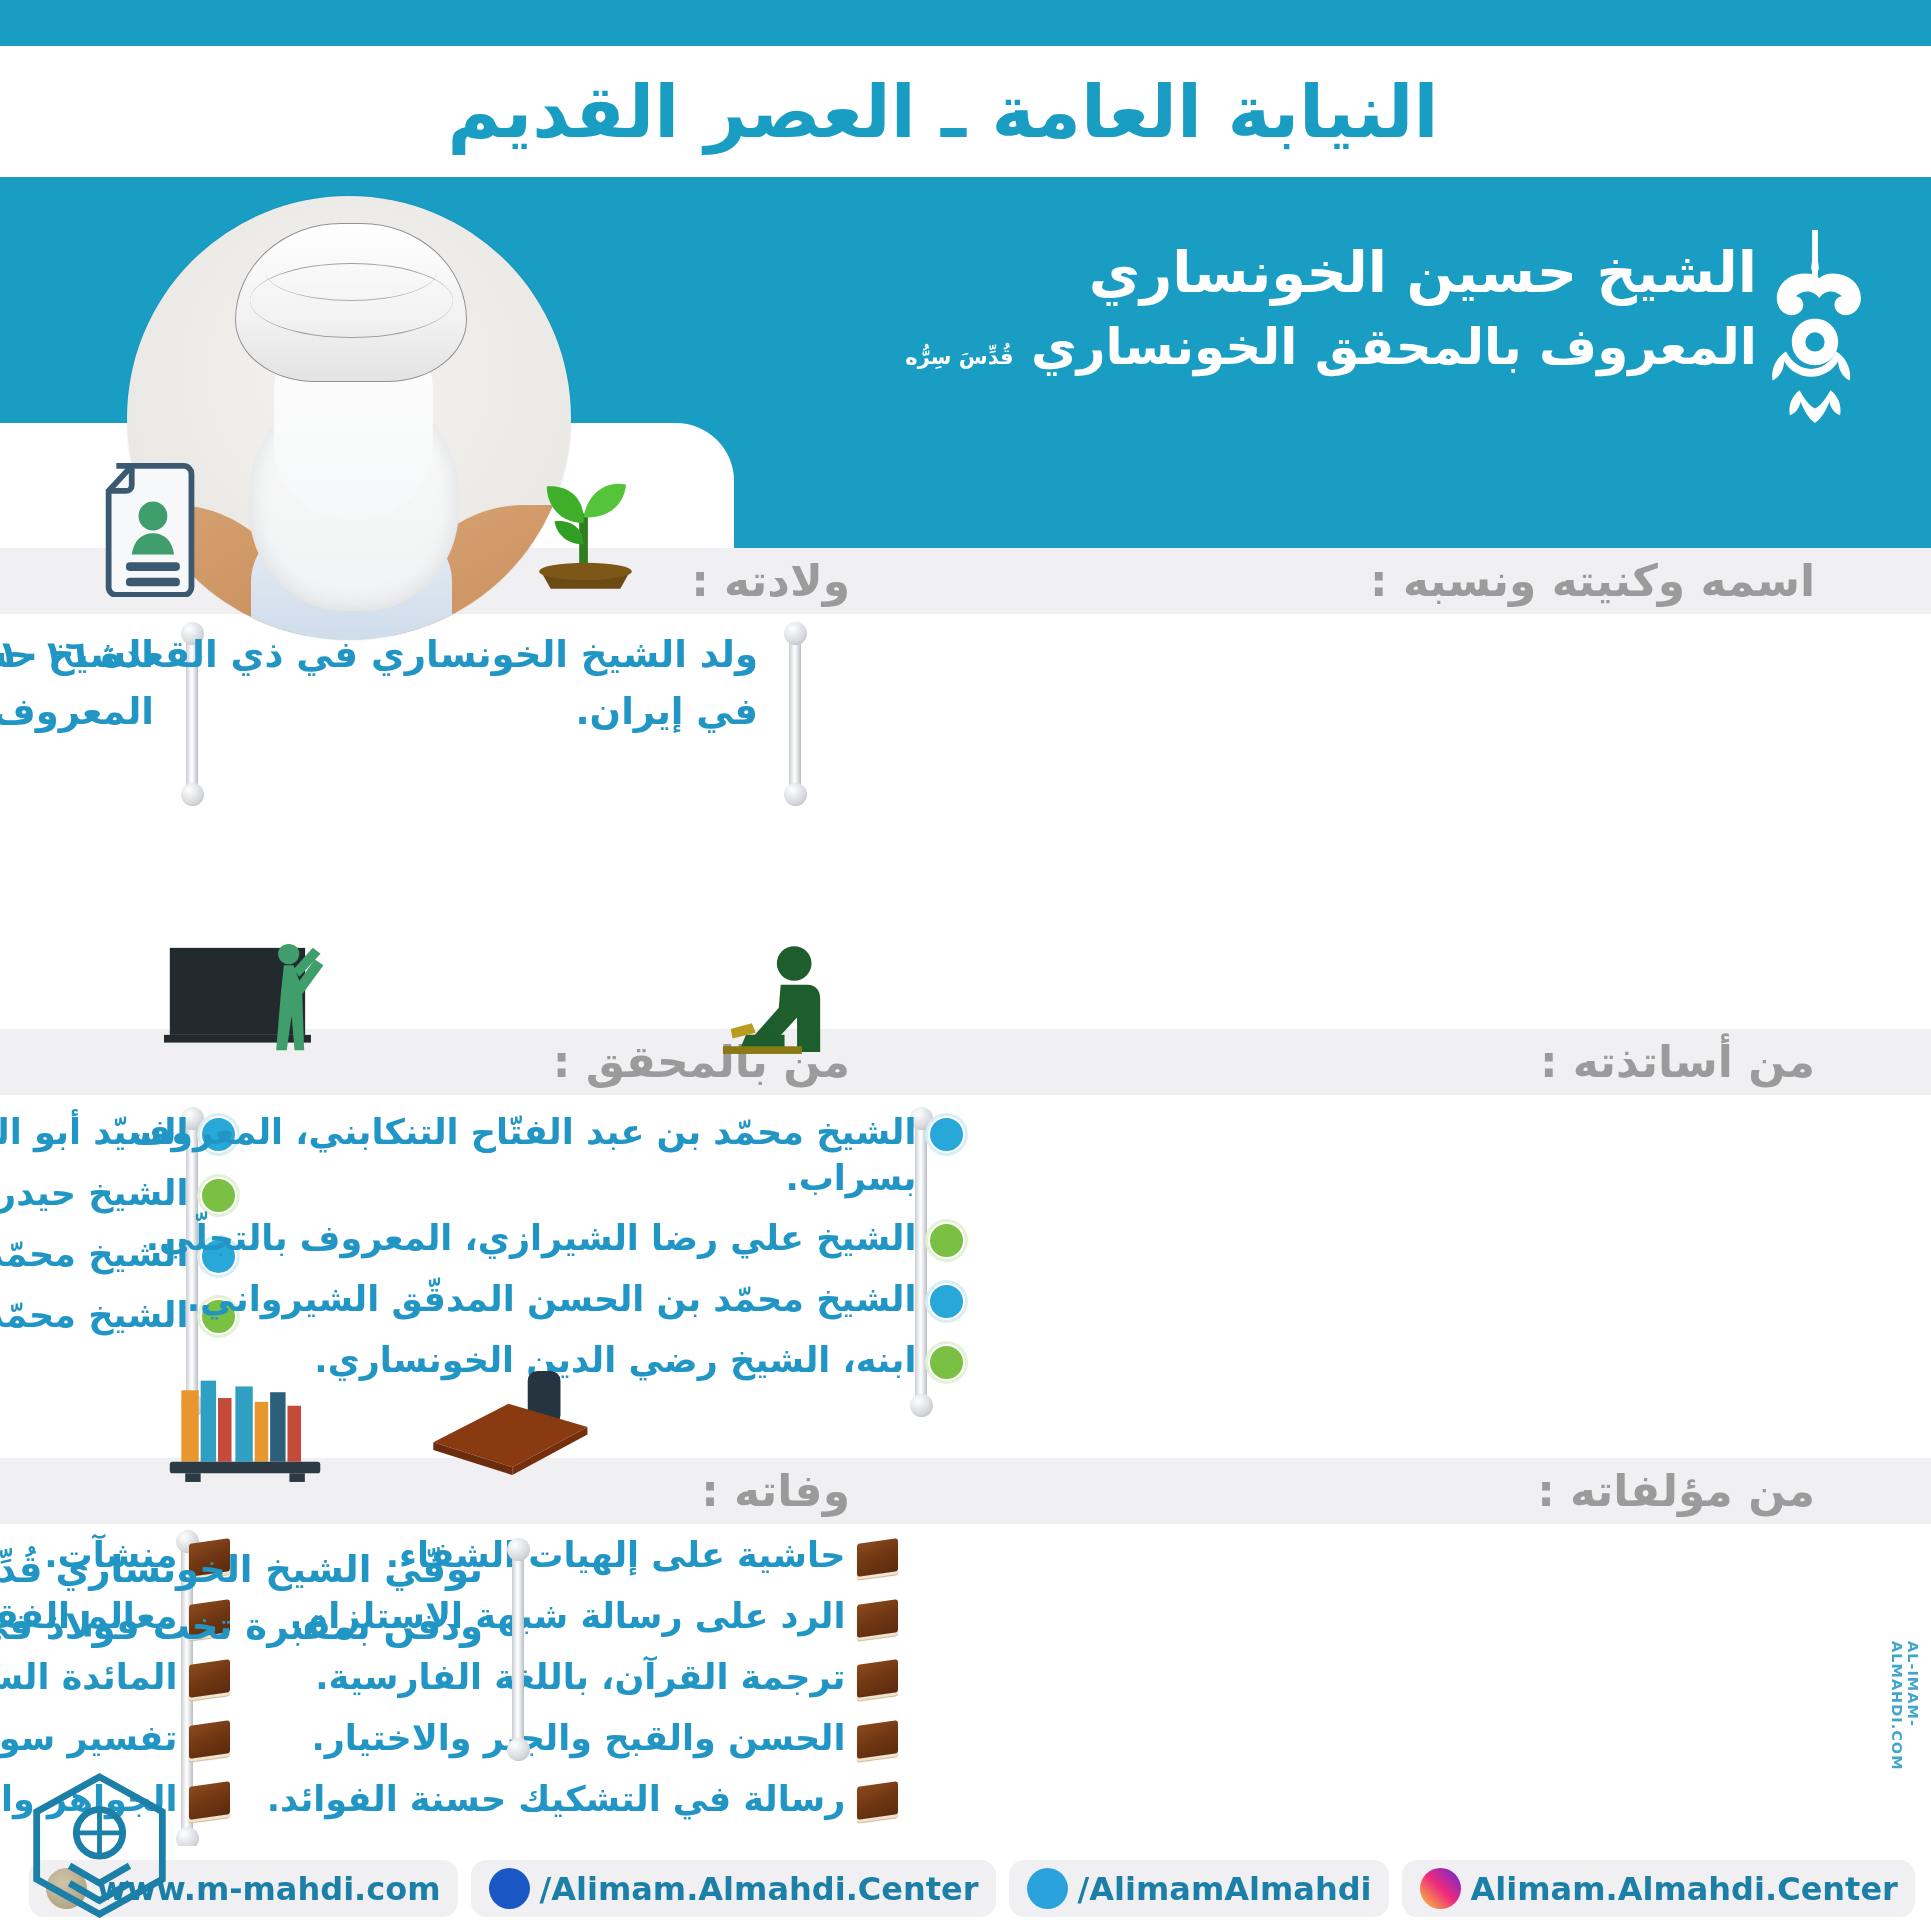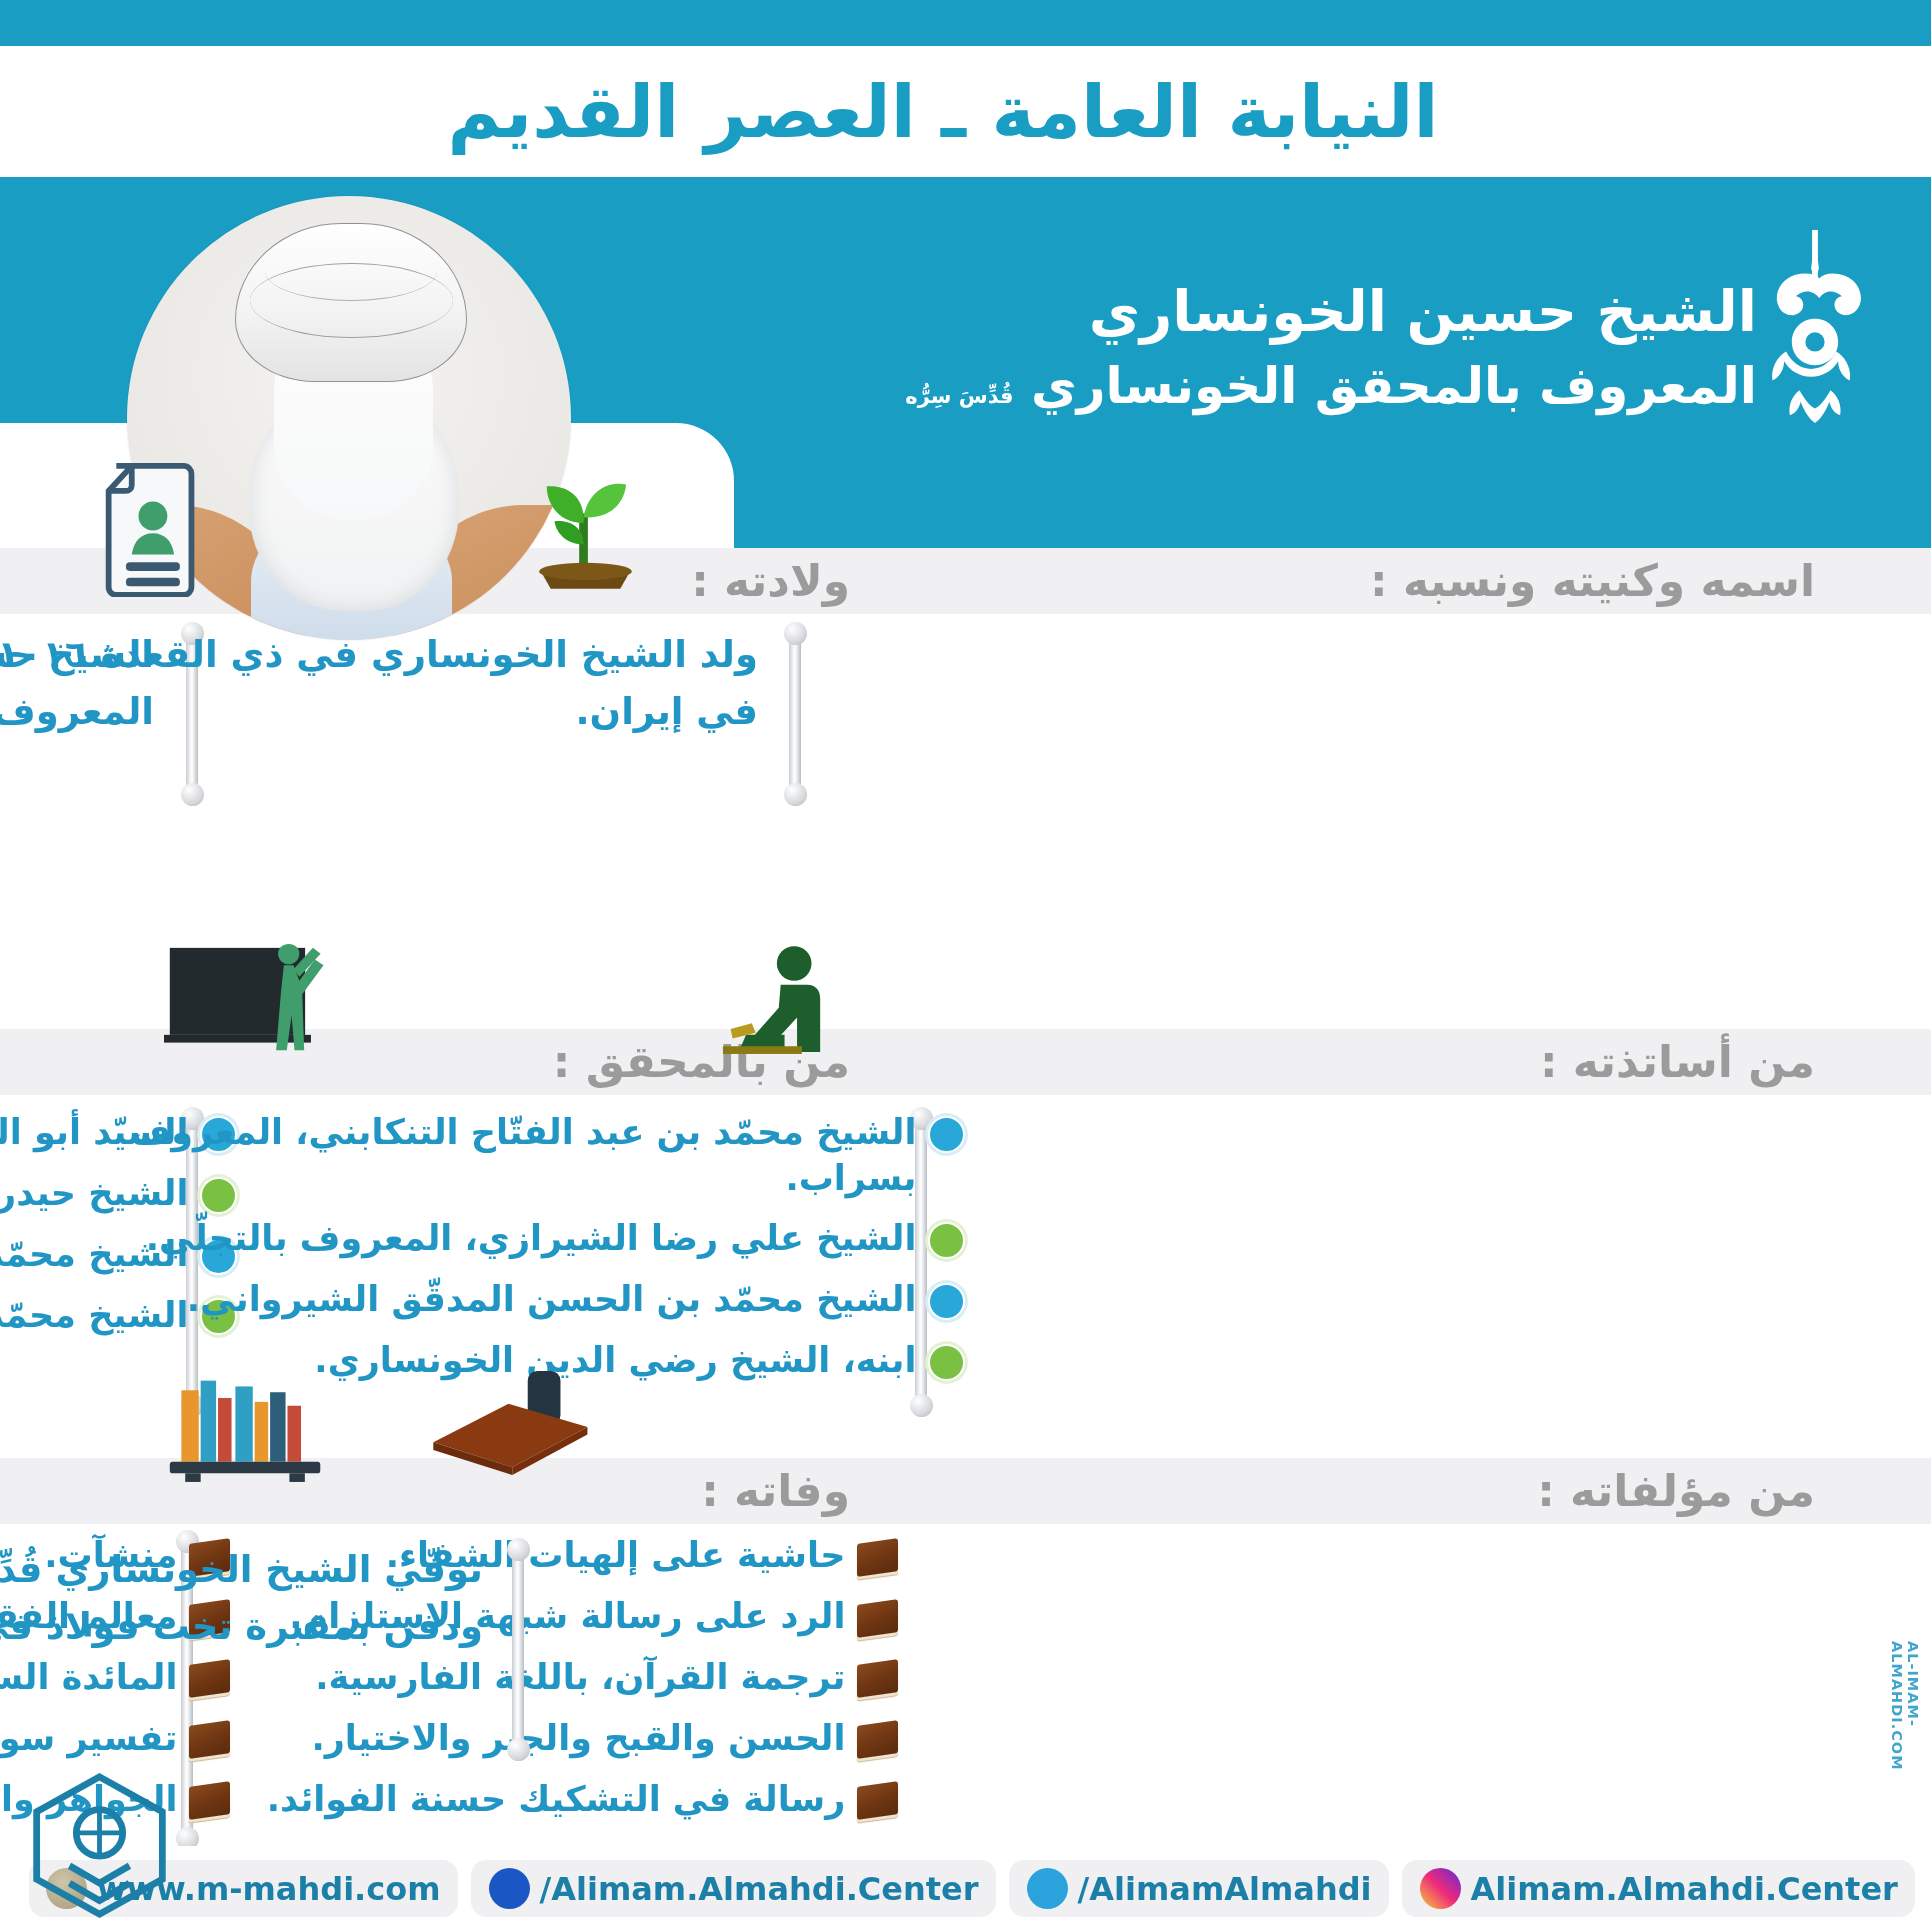--- a/index.html
+++ b/index.html
@@ -83,21 +83,21 @@
     position:absolute; bottom:0; left:124px; width:201px; height:116px;
     background:linear-gradient(180deg,#e7eef6 0%,#cfdcea 100%);
     border-radius:58px 58px 0 0;
   }
 
   
   .hero-names{
     position:absolute; right:174px; top:58px; width:1159px;
     text-align:right; direction:rtl; color:#ffffff;
   }
-  .hero-name-1{ font-size:56px; font-weight:bold; line-height:1.35; white-space:nowrap;margin-top:39px;}
+  .hero-name-1{ font-size:56px; font-weight:bold; line-height:1.35; white-space:nowrap;}
   .hero-name-2{ font-size:50px; font-weight:bold; line-height:1.45; white-space:nowrap;}
   .hon{ font-size:21px; }
 
   
   .ornament{
     position:absolute; right:58px; top:53px; width:116px; height:222px; color:#fff;
   }
 
   
   .band{

